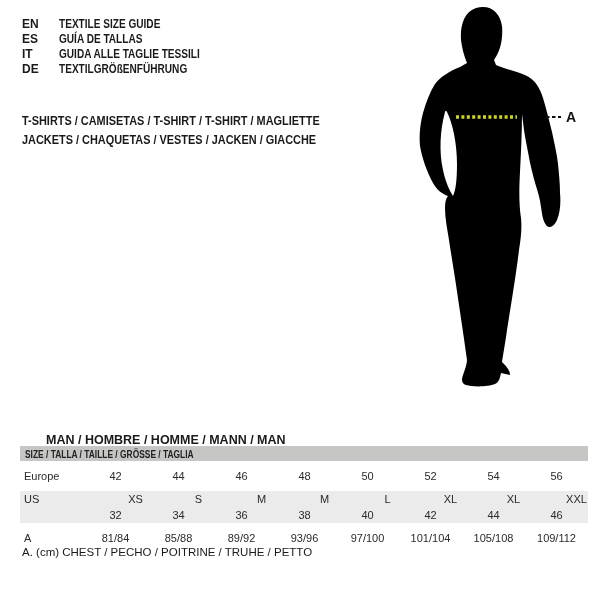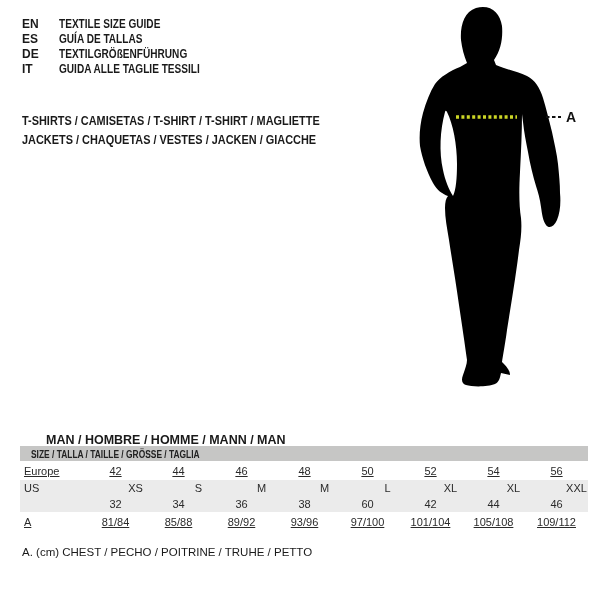--- a/index.html
+++ b/index.html
@@ -20,50 +20,50 @@
   .cats{left:22px;top:111px;font-size:13px;font-weight:bold;line-height:19px;}
 
   
   .figure-wrap{left:400px;top:0;width:200px;height:400px;}
 
   
   .section-title{left:22px;top:433px;font-size:12.5px;font-weight:bold;padding-left:24px;}
 
   
   .size-table{left:20px;top:446px;width:568px;font-size:11px;color:#2a2a2a;}
-  .st-header{height:15px;display:flex;align-items:center;padding-left:11px;
+  .st-header{height:15px;display:flex;align-items:center;padding-left:5px;
              font-size:10.5px;font-weight:600;color:#222;}
   .st-row{display:flex;align-items:center;}
   .st-row .lbl{width:60px;flex:0 0 60px;padding-left:4px;text-align:left;}
   .st-row .val{flex:1;text-align:center;}
-  .h-lg{height:19px;text-decoration:underline;}
+  .h-lg{height:30px;}
   .h-sm{height:16px;}
 
   
   .footnote{left:22px;top:546px;font-size:11.5px;font-weight:normal;}
 </style>
 </head>
 <body>
 
 <div class="abs lang-list">
   <div class="lang-row">
     <span class="lang-code">EN</span>
     <span class="cond">TEXTILE SIZE GUIDE</span>
   </div>
   <div class="lang-row">
     <span class="lang-code">ES</span>
     <span class="cond">GUÍA DE TALLAS</span>
   </div>
   <div class="lang-row">
+    <span class="lang-code">IT</span>
+    <span class="cond">GUIDA ALLE TAGLIE TESSILI</span>
+  </div>
+  <div class="lang-row">
     <span class="lang-code">DE</span>
     <span class="cond">TEXTILGRÖßENFÜHRUNG</span>
-  </div>
-  <div class="lang-row">
-    <span class="lang-code">IT</span>
-    <span class="cond">GUIDA ALLE TAGLIE TESSILI</span>
   </div>
 </div>
 
 <div class="abs cats">
   <div class="cond">T-SHIRTS / CAMISETAS / T-SHIRT / T-SHIRT / MAGLIETTE</div>
   <div class="cond">JACKETS / CHAQUETAS / VESTES / JACKEN / GIACCHE</div>
 </div>
 
 <div class="abs figure-wrap">
   <svg width="200" height="400" viewBox="0 0 200 400" xmlns="http://www.w3.org/2000/svg">
@@ -155,21 +155,21 @@
     <span class="val">XL</span>
     <span class="val">XXL</span>
   </div>
 
   <div class="st-row h-sm" style="background:#ebebeb;">
     <span class="lbl"></span>
     <span class="val">32</span>
     <span class="val">34</span>
     <span class="val">36</span>
     <span class="val">38</span>
-    <span class="val">60</span>
+    <span class="val">40</span>
     <span class="val">42</span>
     <span class="val">44</span>
     <span class="val">46</span>
   </div>
 
   <div class="st-row h-lg">
     <span class="lbl">A</span>
     <span class="val">81/84</span>
     <span class="val">85/88</span>
     <span class="val">89/92</span>

